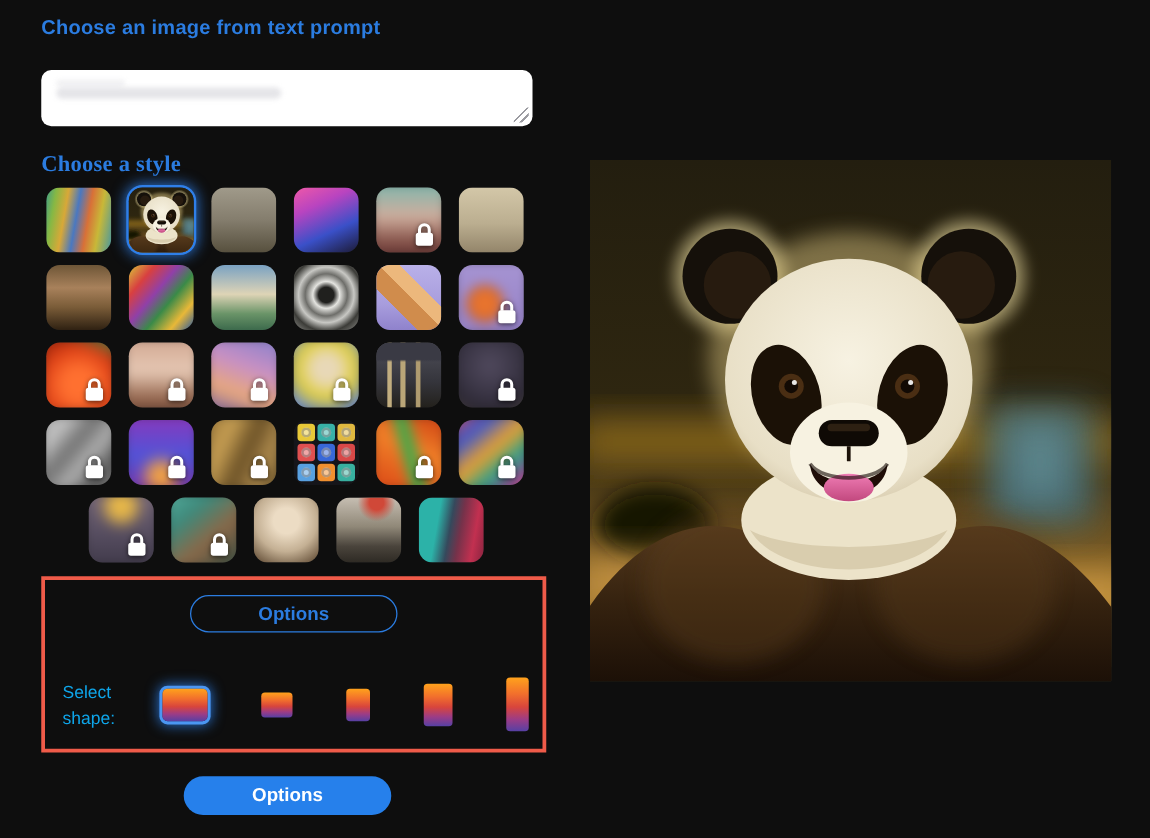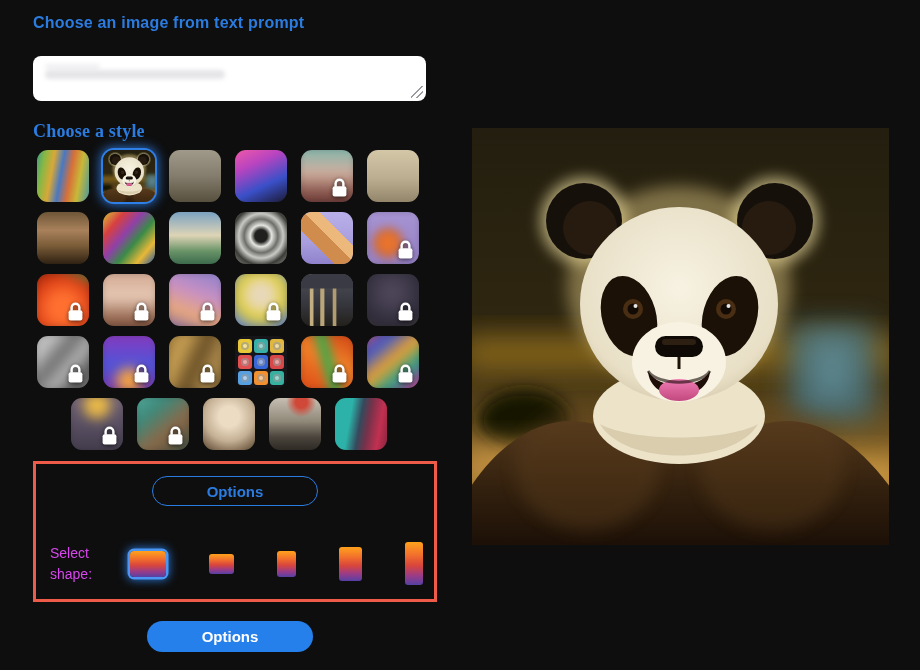--- a/index.html
+++ b/index.html
@@ -45,21 +45,21 @@
   .lock{position:absolute;right:4px;bottom:3px;width:19px;height:23px;
     filter:drop-shadow(0 1px 2px rgba(0,0,0,.65));}
 
   
   .options-box{position:absolute;left:33px;top:461px;width:404px;height:141px;
     border:3px solid #ef5b49;box-sizing:border-box;}
   .options-btn{display:block;margin:12px auto 0;width:166px;height:30px;border-radius:15px;
     border:1.5px solid #2b7ce0;background:transparent;color:#2b7ce0;
     font:600 15px "Liberation Sans",sans-serif;cursor:pointer;}
   .shape-area{position:absolute;left:14px;top:78px;right:8px;display:flex;align-items:center;}
-  .shape-label{color:#d946ef;font-size:14px;line-height:1.5;width:64px;white-space:pre-line;}
+  .shape-label{color:#0ea5e9;font-size:14px;line-height:1.5;width:64px;white-space:pre-line;}
   .shape-options{display:flex;align-items:center;gap:43px;margin-left:16px;}
   .shape{border-radius:3px;flex:0 0 auto;cursor:pointer;}
   .shape.selected{border-radius:4px;box-shadow:0 0 0 2.5px #4b96f2,0 0 10px 3px rgba(47,139,255,.8);}
 
   
   .generate-btn{position:absolute;left:147px;top:621px;width:166px;height:31px;border-radius:16px;
     border:none;background:#2680eb;color:#fff;font:700 15px "Liberation Sans",sans-serif;cursor:pointer;}
 
   
   .preview{position:absolute;left:472px;top:128px;width:417px;height:417px;display:block;}

